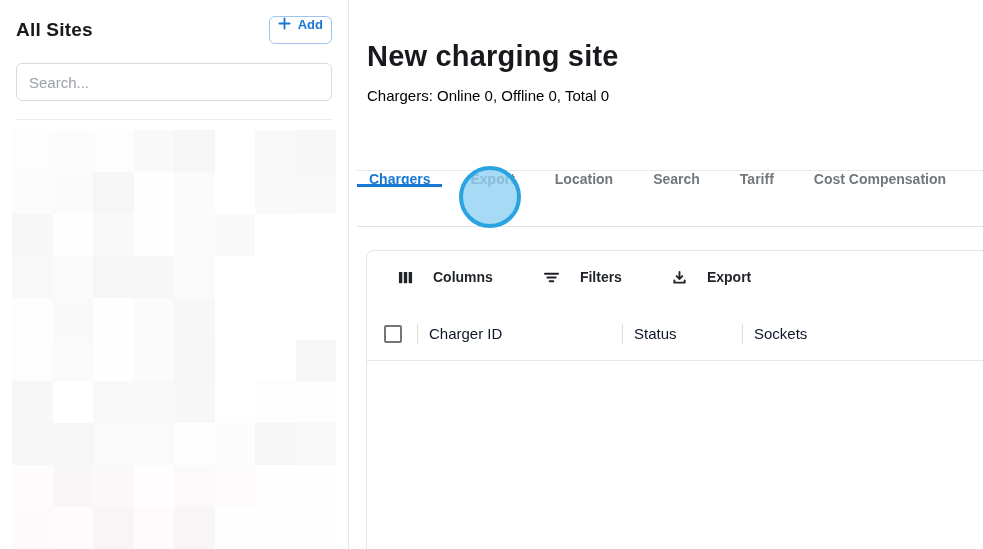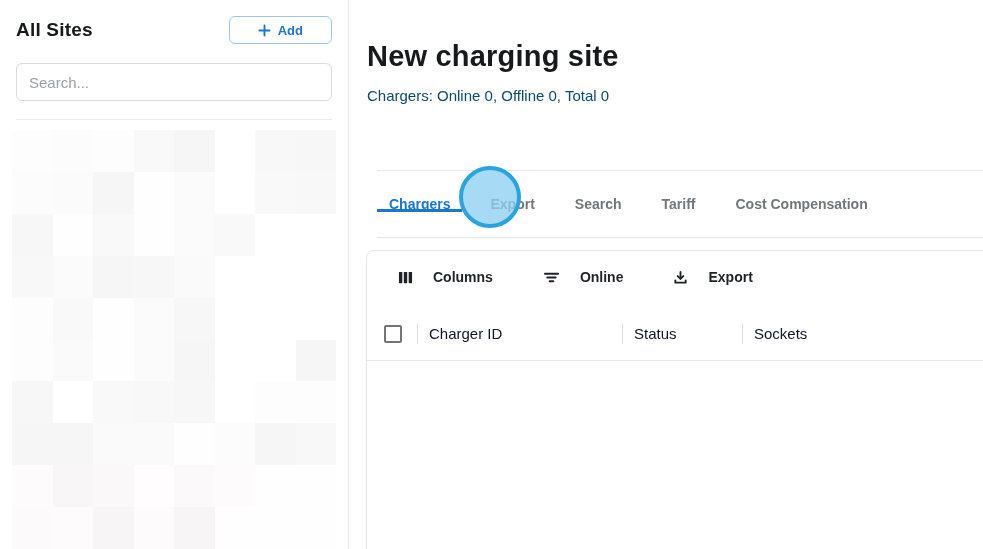--- a/index.html
+++ b/index.html
@@ -17,22 +17,22 @@
     width: 349px; height: 549px;
     background: #ffffff;
     border-right: 1px solid #e5e6e8;
   }
   .sidebar-header {
     display: flex; align-items: center; justify-content: space-between;
     padding: 16px 16px 0 16px;
   }
   .sidebar-title { font-size: 19px; font-weight: 700; color: #17191c; letter-spacing: .2px; }
   .add-btn {
-    display: inline-flex; align-items: center; gap: 7px;
-    height: 28px; padding: 0 28px;
+    display: inline-flex; gap: 7px;
+    height: 28px; padding: 0 8px;
     background: #ffffff;
     border: 1px solid #9fc5ef; border-radius: 6px;
     color: var(--accent, #1777d2); font-size: 13px; font-weight: 700;
     font-family: "Liberation Sans", sans-serif;
     cursor: pointer;
   }
   .add-btn svg { display: block; }
   .search-wrap { padding: 19px 16px 0 16px; }
   .search-input {
     width: 100%; height: 38px;
@@ -56,29 +56,29 @@
   .main {
     position: absolute; left: 349px; top: 0; right: 0; height: 549px;
     background: #ffffff;
   }
   .page-title {
     margin: 40px 0 0 18px;
     font-size: 29px; font-weight: 700; color: #17191c; letter-spacing: .2px;
   }
   .page-subtitle {
     margin: 14px 0 0 18px;
-    font-size: 15px; color: #0c4a6e;
+    font-size: 15px; color: #000000;
   }
 
   
   .tabbar {
-    position: absolute; left: 28px; right: 0; top: 170px; height: 68px;
+    position: absolute; left: 8px; right: 0; top: 170px; height: 57px;
     border-top: 1px solid #e7e8ea;
     border-bottom: 1px solid #e2e3e5;
-    display: flex; align-items: center; gap: 16px;
+    display: flex; align-items: flex-start; gap: 16px;
   }
   .tab {
     display: flex; align-items: center;
     padding: 0 12px;
     font-size: 14px; font-weight: 700; color: #72777b;
     background: none; border: none; cursor: pointer;
     font-family: "Liberation Sans", sans-serif;
     white-space: nowrap;
   }
   .tab.active {
@@ -241,20 +241,21 @@
     </div>
 </aside>
 
 <main class="main">
   <h1 class="page-title">New charging site</h1>
   <div class="page-subtitle">Chargers: Online 0, Offline 0, Total 0</div>
 
   <nav class="tabbar">
     <button class="tab active">Chargers</button>
     <button class="tab">Export</button>
+    <button class="tab">Location</button>
     <button class="tab">Search</button>
     <button class="tab">Tariff</button>
     <button class="tab">Cost Compensation</button>
   </nav>
   <div class="click-circle"></div>
 
   <section class="card">
     <div class="toolbar">
       <button class="tool-btn">
         <span>
@@ -267,21 +268,21 @@
         <span>Columns</span>
       </button>
       <button class="tool-btn">
         <span>
           <svg width="17" height="15" viewBox="0 0 18 16" fill="none" stroke="#1f2327" stroke-width="2" stroke-linecap="round">
             <path d="M2 4h14"></path>
               <path d="M4.5 8h9"></path>
               <path d="M7 12h4"></path>
           </svg>
         </span>
-        <span>Online</span>
+        <span>Filters</span>
       </button>
       <button class="tool-btn">
         <span>
           <svg width="15" height="15" viewBox="0 0 16 16" fill="none" stroke="#1f2327" stroke-width="2" stroke-linecap="round" stroke-linejoin="round">
             <path d="M8 2v7"></path>
               <path d="M5 6.5L8 9.5l3-3"></path>
               <path d="M2.5 11v2.5h11V11"></path>
           </svg>
         </span>
         <span>Export</span>

